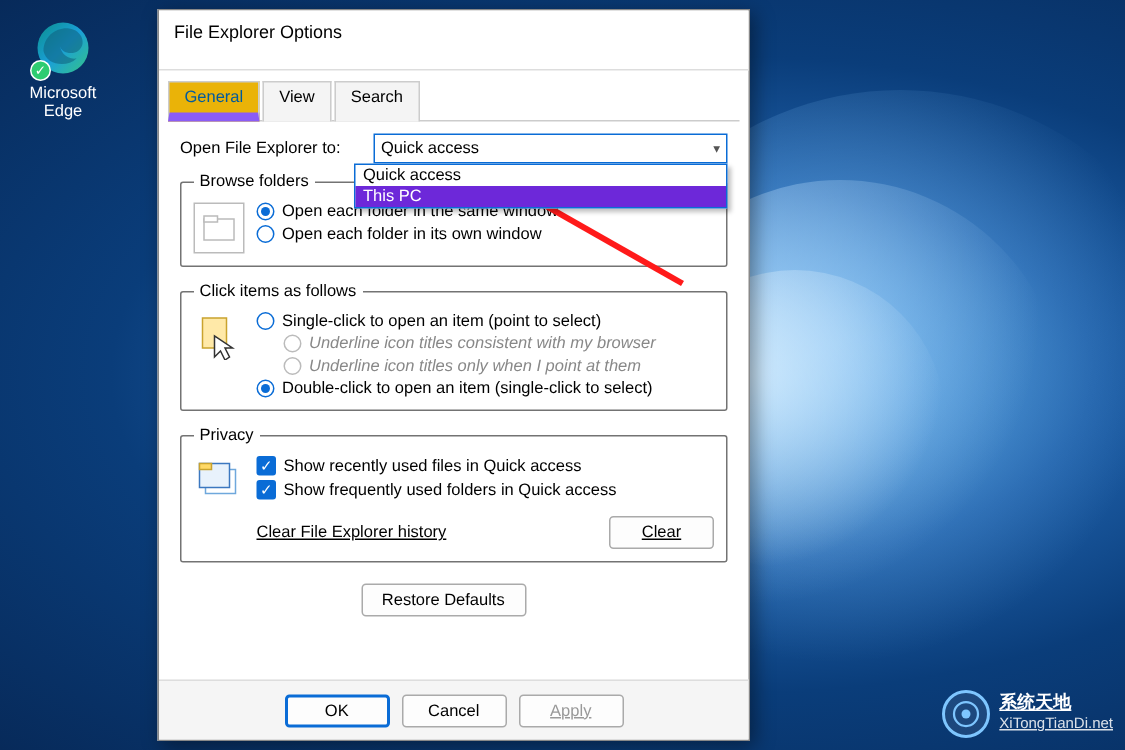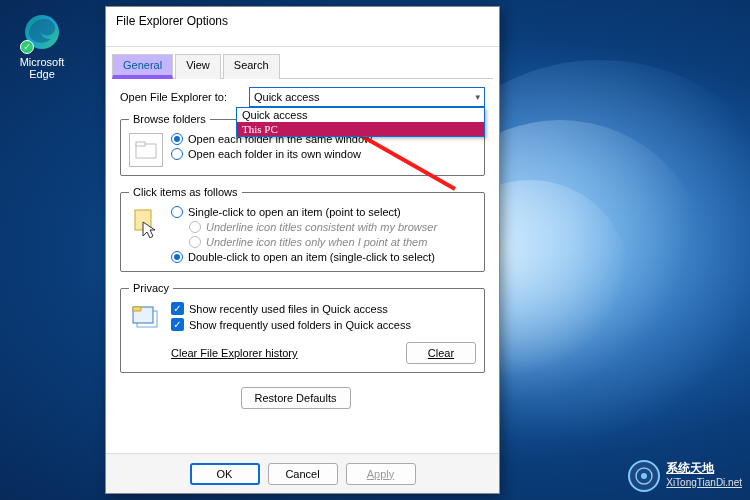--- a/index.html
+++ b/index.html
@@ -21,31 +21,31 @@
 
     .dialog {
       position:absolute; left:105px; top:6px; width:395px; height:488px;
       background:#fff; border:1px solid #888; box-shadow:3px 3px 12px rgba(0,0,0,0.4);
       font-size:11px; color:#000;
     }
     .titlebar { height:40px; line-height:28px; padding:0 10px; font-size:12px; background:#fff; border-bottom:1px solid #ddd; }
 
     .tabs { display:flex; margin:6px 6px 0 6px; border-bottom:1px solid #ccc; }
     .tab { padding:4px 10px; border:1px solid #ccc; border-bottom:none; margin-right:2px; background:#f4f4f4; cursor:default; position:relative; top:1px; }
-    .tab.active { background:#c4b5fd; border-bottom:4px solid #8b5cf6; color:#005a9e; }
+    .tab.active { background:#eab308; border-bottom:6px solid #8b5cf6; color:#005a9e; }
 
     .content { padding:8px 14px 6px 14px; }
 
     .row-open { display:flex; align-items:center; gap:22px; position:relative; margin-bottom:6px; }
     .row-open label { white-space:nowrap; }
     .combo { flex:1; height:20px; border:1px solid #0a6cd6; background:#fff; display:flex; align-items:center; justify-content:space-between; padding:0 4px; font-size:11px; }
     .combo .chev { font-size:9px; color:#555; }
     .dropdown { position:absolute; left:116px; top:20px; right:0; background:#fff; border:1px solid #0a6cd6; z-index:10; box-shadow:2px 2px 3px rgba(0,0,0,0.25); }
     .dropdown .opt { padding:1px 5px; font-size:11px; }
-    .dropdown .opt.sel { background:#be185d; color:#fff;font-family:Liberation Serif, serif; }
+    .dropdown .opt.sel { background:#6d28d9; color:#fff; }
 
     fieldset { border:1px solid #737373; border-radius:2px; margin-bottom:10px; padding:8px 8px 8px 8px; }
     legend { padding:0 4px; font-size:11px; }
     .group-row { display:flex; gap:8px; }
     .ico-box { width:34px; height:34px; border:1px solid #bbb; display:flex; align-items:center; justify-content:center; flex-shrink:0; }
     .ico-free { width:34px; height:34px; display:flex; align-items:center; justify-content:center; flex-shrink:0; }
     .opts { display:flex; flex-direction:column; gap:3px; }
     .radio-line { display:flex; align-items:center; gap:5px; }
     .radio { width:12px; height:12px; border:1.5px solid #0a6cd6; border-radius:50%; display:inline-flex; align-items:center; justify-content:center; flex-shrink:0; }
     .radio.checked::after { content:''; width:6px; height:6px; background:#0a6cd6; border-radius:50%; }

